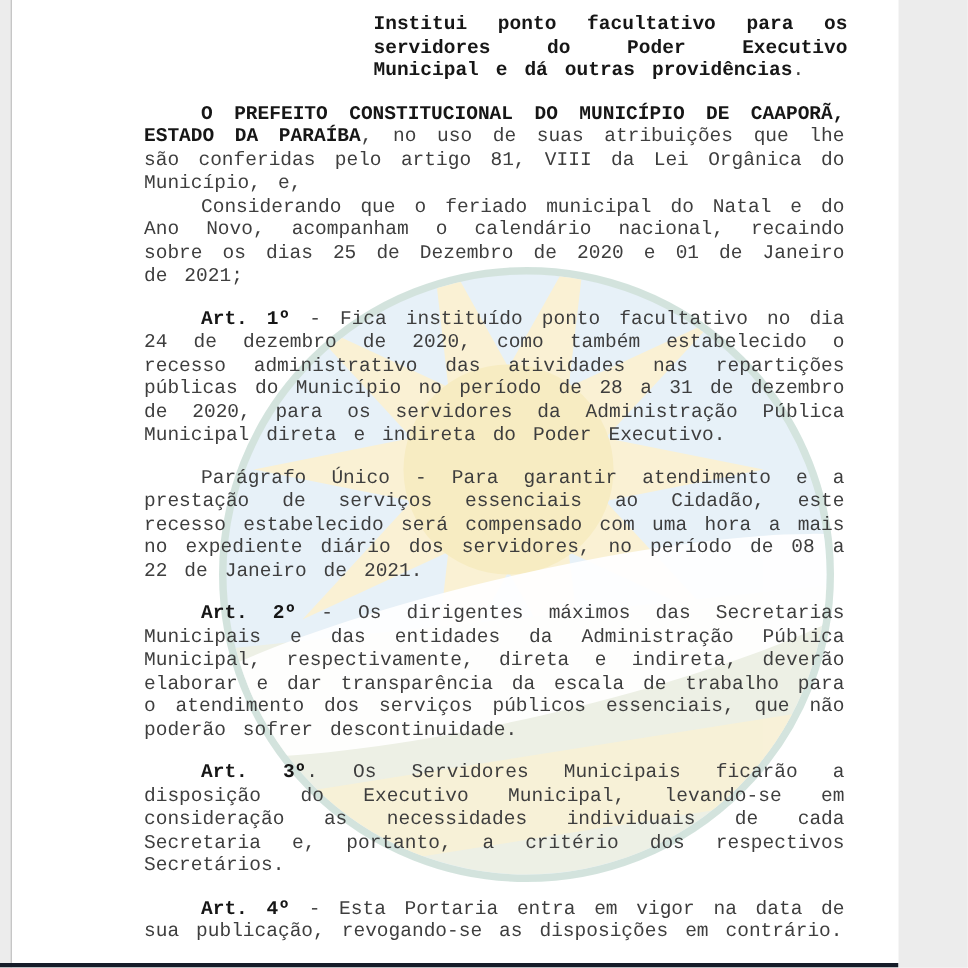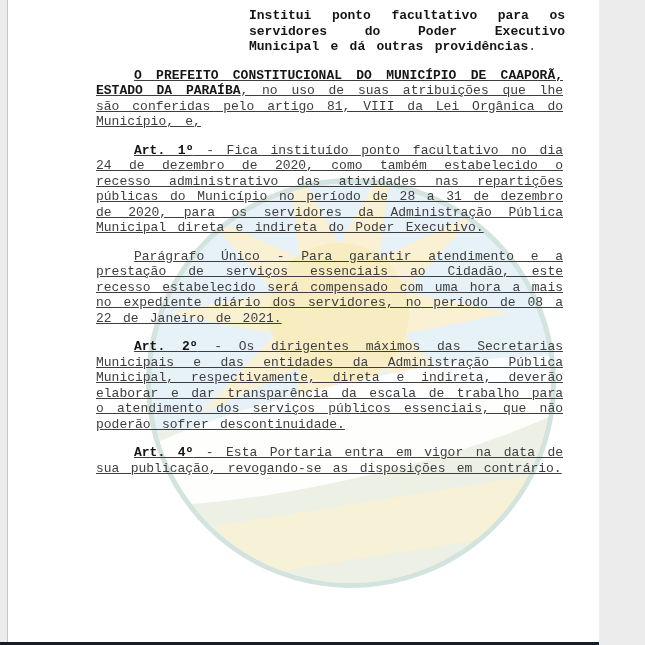--- a/index.html
+++ b/index.html
@@ -73,21 +73,21 @@
     z-index: 1;
     font-size: 13px;
     line-height: 15.5px;
     color: #3e3e3e;
     text-align: justify;
     word-spacing: 3.5px;
   }
   .doc-content p { margin: 13px 0 0 0; }
   .doc-content p:first-child { margin-top: 0; }
   .doc-content p.no-gap { margin-top: 0; }
-  .doc-content p.body { text-indent: 38px; text-decoration: underline; }
+  .doc-content p.body { text-indent: 38px; }
   .doc-content p.headline {
     margin-left: 153px;
     width: 316px;
     text-indent: 0;
   }
   .doc-content .b { font-weight: bold; color: #161616; }
 
   
   .v-text {
     position: absolute;
@@ -129,23 +129,25 @@
         <div class="wm-sun-core"></div>
         <div class="wm-lower"></div>
         <div class="wm-swoosh"></div>
         <div class="wm-band"></div>
       </div>
     </div>
 
     <div class="doc-content">
         <p class="headline"><span class="b">Institui ponto facultativo para os servidores do Poder Executivo Municipal e dá outras providências</span><span>.</span></p>
         <p class="body"><span class="b">O PREFEITO CONSTITUCIONAL DO MUNICÍPIO DE CAAPORÃ, ESTADO DA PARAÍBA</span><span>, no uso de suas atribuições que lhe são conferidas pelo artigo 81, VIII da Lei Orgânica do Município, e,</span></p>
+        <p class="body no-gap"><span>Considerando que o feriado municipal do Natal e do Ano Novo, acompanham o calendário nacional, recaindo sobre os dias 25 de Dezembro de 2020 e 01 de Janeiro de 2021;</span></p>
         <p class="body"><span class="b">Art. 1º</span><span> - Fica instituído ponto facultativo no dia 24 de dezembro de 2020, como também estabelecido o recesso administrativo das atividades nas repartições públicas do Município no período de 28 a 31 de dezembro de 2020, para os servidores da Administração Pública Municipal direta e indireta do Poder Executivo.</span></p>
         <p class="body"><span>Parágrafo Único - Para garantir atendimento e a prestação de serviços essenciais ao Cidadão, este recesso estabelecido será compensado com uma hora a mais no expediente diário dos servidores, no período de 08 a 22 de Janeiro de 2021.</span></p>
         <p class="body"><span class="b">Art. 2º</span><span> - Os dirigentes máximos das Secretarias Municipais e das entidades da Administração Pública Municipal, respectivamente, direta e indireta, deverão elaborar e dar transparência da escala de trabalho para o atendimento dos serviços públicos essenciais, que não poderão sofrer descontinuidade.</span></p>
+        <p class="body"><span class="b">Art. 3º</span><span>. Os Servidores Municipais ficarão a disposição do Executivo Municipal, levando-se em consideração as necessidades individuais de cada Secretaria e, portanto, a critério dos respectivos Secretários.</span></p>
         <p class="body"><span class="b">Art. 4º</span><span> - Esta Portaria entra em vigor na data de sua publicação, revogando-se as disposições em contrário.</span></p>
       </div>
 
     <div class="v-text name">: CRISTIANO FERREIRA MONTEIRO</div>
     <div class="v-text url">e das assinaturas, acesse https://caapora.1doc.com.br/verificacao/ e informe o código 56FF-4147-8FFC-D3C3</div>
 
   </div>
   <div class="bottom-bar"></div>
 </div>
 

